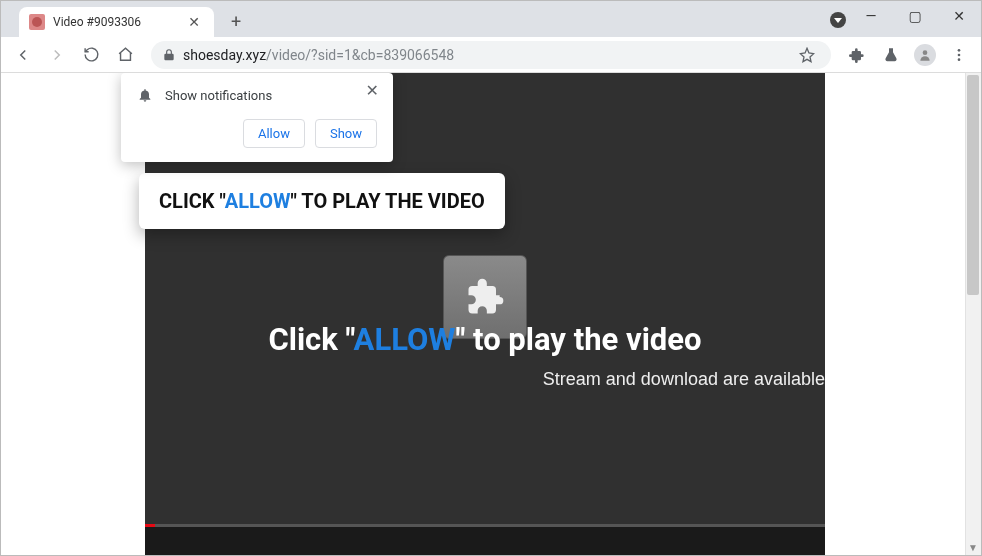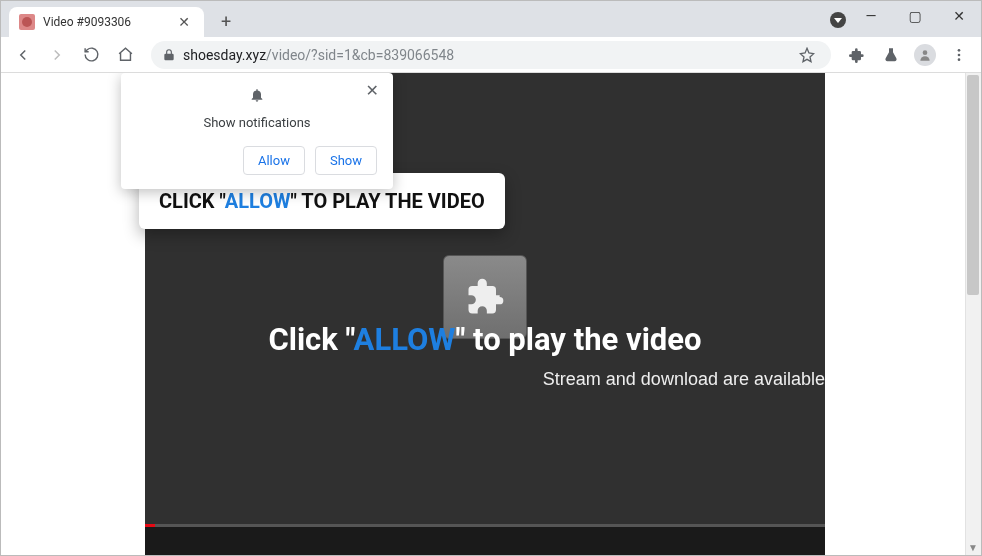--- a/index.html
+++ b/index.html
@@ -1,19 +1,19 @@
 <!DOCTYPE html>
 <html><head>
 <meta charset="utf-8">
 <style>
 * { margin: 0; padding: 0; box-sizing: border-box; font-family: -apple-system, BlinkMacSystemFont, "Segoe UI", Roboto, sans-serif; }
 body { background: #fff; width: 982px; height: 556px; overflow: hidden; border: 1px solid #bbb; }
 
 
-.titlebar { height: 36px; background: #dee1e6; display: flex; align-items: flex-end; position: relative; }
+.titlebar { height: 36px; background: #dee1e6; display: flex; align-items: flex-end; position: relative; padding-left: 10px; }
 .tab { background: #fff; height: 30px; margin-left: 8px; border-radius: 8px 8px 0 0; display: flex; align-items: center; padding: 0 10px; min-width: 195px; position: relative; }
 .tab .favicon { width: 16px; height: 16px; background: #d88; border-radius: 2px; margin-right: 8px; display:flex; align-items:center; justify-content:center; }
 .tab .favicon svg { width:12px; height:12px; }
 .tab .tab-title { font-size: 12px; color: #333; flex: 1; white-space: nowrap; overflow: hidden; }
 .tab .tab-close { font-size: 14px; color: #555; cursor: pointer; padding: 0 4px; }
 .new-tab { width: 28px; height: 28px; display: flex; align-items: center; justify-content: center; margin-left: 8px; margin-bottom: 2px; color: #555; font-size: 18px; cursor: pointer; }
 .window-controls { position: absolute; right: 0; top: 0; height: 30px; display: flex; align-items: center; }
 .window-controls .wc { width: 44px; height: 30px; display: flex; align-items: center; justify-content: center; color: #333; font-size: 14px; cursor: pointer; }
 .downarrow-circle { position: absolute; right: 135px; top: 11px; width: 16px; height: 16px; background:#444; border-radius:50%; display:flex; align-items:center; justify-content:center;}
 .downarrow-circle::after { content:''; border-left:4px solid transparent; border-right:4px solid transparent; border-top:5px solid #fff; }
@@ -42,21 +42,21 @@
 .puzzle-box svg { width:44px; height:44px; fill:#eee; }
 
 .headline { position:absolute; left:0; right:0; top:248px; text-align:center; color:#fff; font-family: Verdana, Geneva, sans-serif; font-weight: bold; font-size:31px; }
 .headline .allow-word { color:#1e7fe0; }
 .subline { position:absolute; left:0; right:0; top:296px; text-align:right; color:#eee; font-family: Verdana, Geneva, sans-serif; font-size:18px; }
 
 
 .perm { position:absolute; left:120px; top:0; width:272px; background:#fff; border-radius:4px; box-shadow: 0 3px 14px rgba(0,0,0,.25); padding:14px 16px 14px 16px; z-index:10;}
 .perm .perm-close { position:absolute; right:8px; top:6px; font-size:16px; color:#5f6368; cursor:pointer; padding:2px 6px;}
 .perm .perm-title { font-size:13px; color:#3c4043; margin-bottom:10px;}
-.perm .perm-row { display:flex; align-items:center; gap:12px; margin-bottom:16px;flex-direction:column; }
+.perm .perm-row { display:flex; align-items:center; gap:12px; margin-bottom:16px; }
 .perm .perm-row .bell { width:16px; height:16px; color:#5f6368;}
 .perm .perm-row .lbl { font-size:13px; color:#3c4043;}
 .perm .perm-actions { display:flex; justify-content:flex-end; gap:10px; }
 .perm .perm-btn { border:1px solid #dadce0; background:#fff; color:#1a73e8; font-size:13px; padding:6px 14px; border-radius:4px; cursor:pointer;}
 
 
 .callout { position:absolute; left:138px; top:100px; background:#fff; border-radius:6px; padding:16px 20px; box-shadow: 0 6px 16px rgba(0,0,0,.3); z-index:5; font-family: Verdana, Geneva, sans-serif; font-weight:bold; font-size:20px; color:#111; white-space:nowrap; }
 .callout .allow-word { color:#1e7fe0; }
 
 

